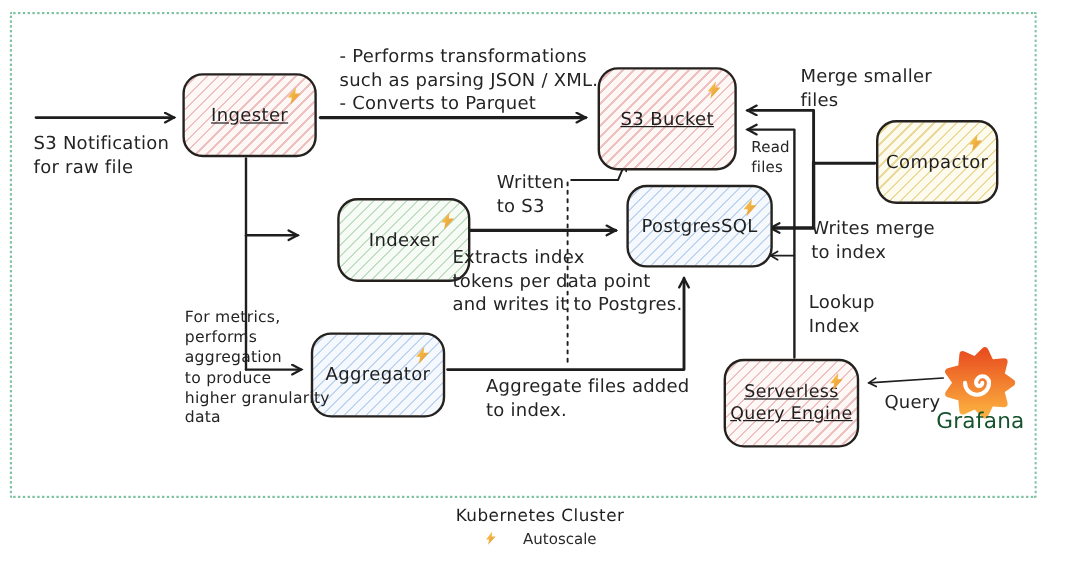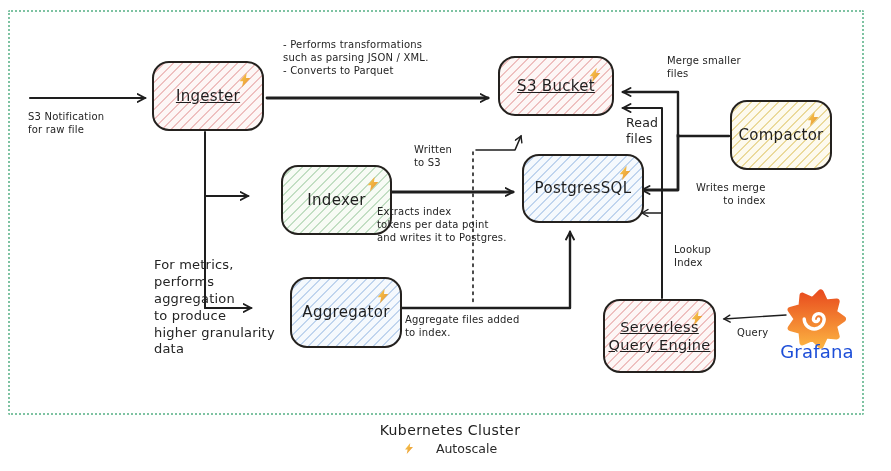--- a/index.html
+++ b/index.html
@@ -29,27 +29,27 @@
     margin-left:24px;
   }
   .hatch-blue{
     background:#f5f9fd repeating-linear-gradient(135deg, rgba(92,144,210,.35) 0 1.4px, transparent 1.4px 6.5px);
   }
   .hatch-yellow{
     background:#fdfaee repeating-linear-gradient(135deg, rgba(212,178,53,.45) 0 1.4px, transparent 1.4px 6.5px);
   }
 
   .note{
-    position:absolute;font-size:10px;line-height:1.3;white-space:pre-line;
+    position:absolute;font-size:15px;line-height:1.3;white-space:pre-line;
     color:#242424;letter-spacing:.2px;
   }
   #grafana-logo{position:absolute;left:786px;top:289px;width:60px;height:60px;}
   #grafana-label{
     position:absolute;left:778px;top:341px;width:78px;text-align:center;
-    font-size:18px;color:#1d4ed8;letter-spacing:.2px;
+    font-size:18px;color:#14532d;letter-spacing:.2px;
   }
   #legend{
     position:absolute;left:330px;top:422px;width:240px;text-align:center;
   }
   #legend .cluster-title{font-size:14px;letter-spacing:.4px;}
   #legend .autoscale-row{
     margin-top:3px;display:flex;align-items:center;justify-content:center;gap:21px;
     font-size:12.5px;color:#2a2a2a;
   }
   #legend .bolt-small{width:12px;height:15px;}
@@ -111,28 +111,28 @@
       </svg>
   </div>
 
   <div class="node hatch-green" style="left:257px;top:165px;width:111px;height:70px;">
     <span>Indexer</span>
     <svg class="bolt">
         <use href="#boltSym"></use>
       </svg>
   </div>
 
-  <div class="node hatch-blue" style="left:259px;top:277px;width:112px;height:71px;margin-left:31px;">
+  <div class="node hatch-blue" style="left:259px;top:277px;width:112px;height:71px;">
     <span>Aggregator</span>
     <svg class="bolt">
         <use href="#boltSym"></use>
       </svg>
   </div>
 
-  <div class="node hatch-red" style="left:498px;top:56px;width:116px;height:60px;">
+  <div class="node hatch-red" style="left:498px;top:56px;width:116px;height:86px;">
     <span>S3 Bucket</span>
     <svg class="bolt">
         <use href="#boltSym"></use>
       </svg>
   </div>
 
   <div class="node hatch-blue" style="left:522px;top:154px;width:122px;height:69px;">
     <span>PostgresSQL</span>
     <svg class="bolt">
         <use href="#boltSym"></use>
@@ -161,21 +161,21 @@
 - Converts to Parquet</div>
   <div class="note" style="left:667px;top:54px;">Merge smaller
 files</div>
   <div class="note" style="left:626px;top:115px;font-size:12.5px;">Read
 files</div>
   <div class="note" style="left:414px;top:143px;">Written
 to S3</div>
   <div class="note" style="left:377px;top:205px;">Extracts index
 tokens per data point
 and writes it to Postgres.</div>
-  <div class="note" style="left:696px;top:181px;text-align:right;">Writes merge
+  <div class="note" style="left:676px;top:181px;">Writes merge
 to index</div>
   <div class="note" style="left:674px;top:243px;">Lookup
 Index</div>
   <div class="note" style="left:126px;top:257px;font-size:13px;margin-left:28px;">For metrics,
 performs
 aggregation
 to produce
 higher granularity
 data</div>
   <div class="note" style="left:405px;top:313px;">Aggregate files added

